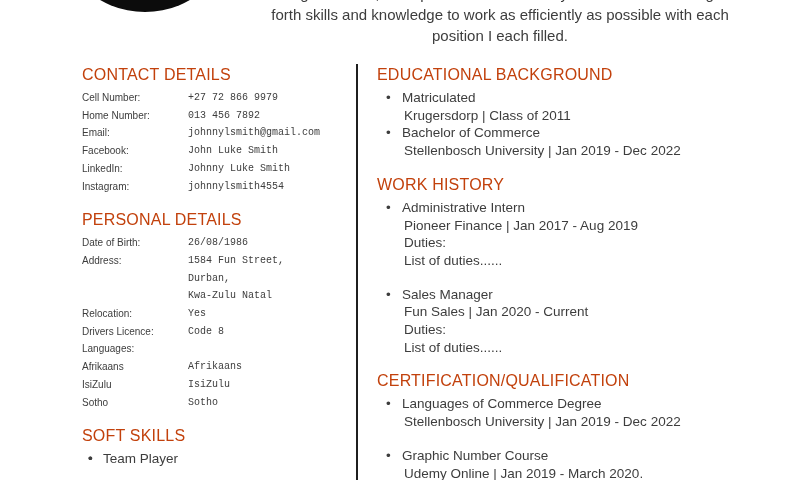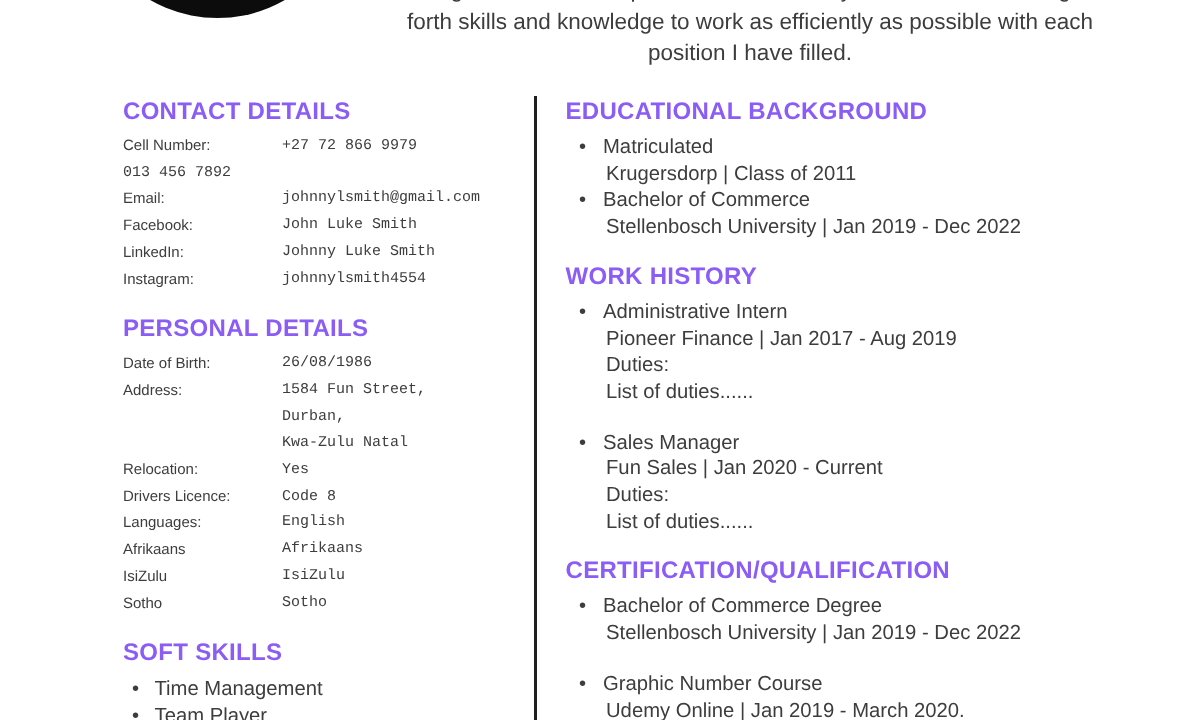--- a/index.html
+++ b/index.html
@@ -21,22 +21,22 @@
     text-align: center; font-size: 15px; line-height: 21px; color: #3d3d3d;
   }
   .divider {
     position: absolute; left: 356px; top: 64px;
     width: 2px; height: 416px; background: #1f1f1f;
   }
   .col { position: absolute; top: 66px; }
   .col-left  { left: 82px;  width: 270px; }
   .col-right { left: 377px; width: 415px; }
   h2.section-title {
-    font-size: 16px; line-height: 18px; font-weight: bold;
-    color: #8b5cf6; margin: 0 0 5px 0; letter-spacing: 0.2px;
+    font-size: 16px; line-height: 18px; font-weight: normal;
+    color: #c2410c; margin: 0 0 5px 0; letter-spacing: 0.2px;
   }
   .section-block + .section-block { margin-top: 16px; }
   .kv-row { display: flex; font-size: 10px; line-height: 17.7px; }
   .kv-label { width: 106px; flex: none; }
   .kv-value { flex: 1; font-family: Liberation Mono, monospace; }
   .bullet-item {
     position: relative; padding-left: 21px;
     font-size: 13.5px; line-height: 17.7px;
   }
   .bullet-item .bullet { position: absolute; left: 6px; top: 0; }
@@ -49,34 +49,35 @@
   .gap-top { margin-top: 16px; }
 </style>
 </head>
 <body>
 
 <div class="photo-circle"></div>
 
 <div class="intro">
   <div>assigned to me, I complete to the best of my abilities. I have brought</div>
   <div>forth skills and knowledge to work as efficiently as possible with each</div>
-  <div>position I have filled.</div>
+  <div>position I each filled.</div>
 </div>
 
 <div class="divider"></div>
 
 <div class="col col-left">
 
   <div class="section-block">
     <h2 class="section-title">CONTACT DETAILS</h2>
     <div class="kv-row">
       <span class="kv-label">Cell Number:</span>
       <span class="kv-value">+27 72 866 9979</span>
     </div>
     <div class="kv-row">
+      <span class="kv-label">Home Number:</span>
       <span class="kv-value">013 456 7892</span>
     </div>
     <div class="kv-row">
       <span class="kv-label">Email:</span>
       <span class="kv-value">johnnylsmith@gmail.com</span>
     </div>
     <div class="kv-row">
       <span class="kv-label">Facebook:</span>
       <span class="kv-value">John Luke Smith</span>
     </div>
@@ -111,41 +112,39 @@
     <div class="kv-row">
       <span class="kv-label">Relocation:</span>
       <span class="kv-value">Yes</span>
     </div>
     <div class="kv-row">
       <span class="kv-label">Drivers Licence:</span>
       <span class="kv-value">Code 8</span>
     </div>
     <div class="kv-row">
       <span class="kv-label">Languages:</span>
-      <span class="kv-value">English</span>
     </div>
     <div class="kv-row">
       <span class="kv-label">Afrikaans</span>
       <span class="kv-value">Afrikaans</span>
     </div>
     <div class="kv-row">
       <span class="kv-label">IsiZulu</span>
       <span class="kv-value">IsiZulu</span>
     </div>
     <div class="kv-row">
       <span class="kv-label">Sotho</span>
       <span class="kv-value">Sotho</span>
     </div>
   </div>
 
   <div class="section-block">
     <h2 class="section-title">SOFT SKILLS</h2>
     <div class="bullet-item">
       <span class="bullet">•</span>
-      <span>Time Management</span>
     </div>
     <div class="bullet-item">
       <span class="bullet">•</span>
       <span>Team Player</span>
     </div>
   </div>
 
 </div>
 
 <div class="col col-right">
@@ -179,21 +178,21 @@
       <div class="entry-detail">Fun Sales | Jan 2020 - Current</div>
       <div class="entry-duties-label">Duties:</div>
       <div class="entry-duties">List of duties......</div>
     </div>
   </div>
 
   <div class="section-block">
     <h2 class="section-title">CERTIFICATION/QUALIFICATION</h2>
     <div class="entry">
       <span class="bullet">•</span>
-      <div class="entry-title">Bachelor of Commerce Degree</div>
+      <div class="entry-title">Languages of Commerce Degree</div>
       <div class="entry-detail">Stellenbosch University | Jan 2019 - Dec 2022</div>
     </div>
     <div class="entry gap-top">
       <span class="bullet">•</span>
       <div class="entry-title">Graphic Number Course</div>
       <div class="entry-detail">Udemy Online | Jan 2019 - March 2020.</div>
     </div>
   </div>
 
 </div>

